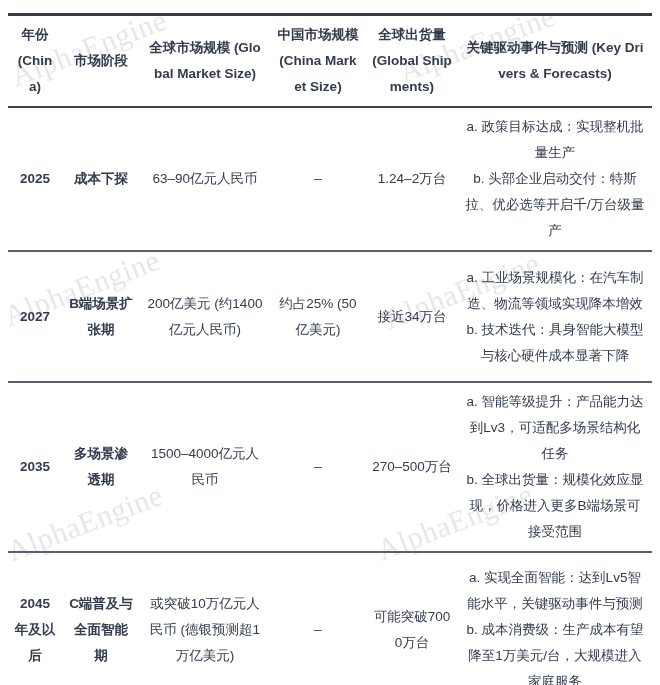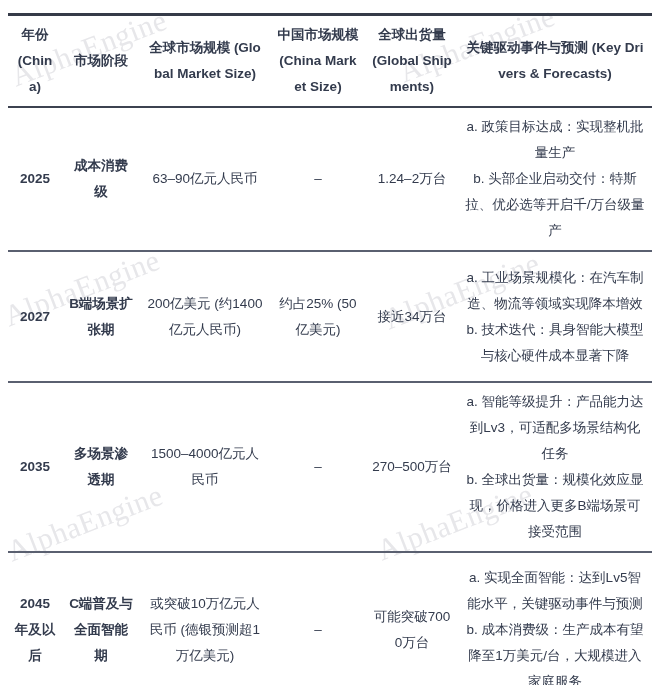--- a/index.html
+++ b/index.html
@@ -78,21 +78,21 @@
         <th>市场阶段</th>
         <th>全球市场规模 (Global Market Size)</th>
         <th>中国市场规模 (China Market Size)</th>
         <th>全球出货量 (Global Shipments)</th>
         <th>关键驱动事件与预测 (Key Drivers &amp; Forecasts)</th>
       </tr>
     </thead>
     <tbody>
       <tr class="r1">
         <td class="year">2025</td>
-        <td class="stage">成本消费级</td>
+        <td class="stage">成本下探</td>
         <td>63–90亿元人民币</td>
         <td>–</td>
         <td>1.24–2万台</td>
         <td class="drivers">
           <p>a. 政策目标达成：实现整机批量生产</p>
           <p>b. 头部企业启动交付：特斯拉、优必选等开启千/万台级量产</p>
         </td>
       </tr>
       <tr class="r2">
         <td class="year">2027</td>

